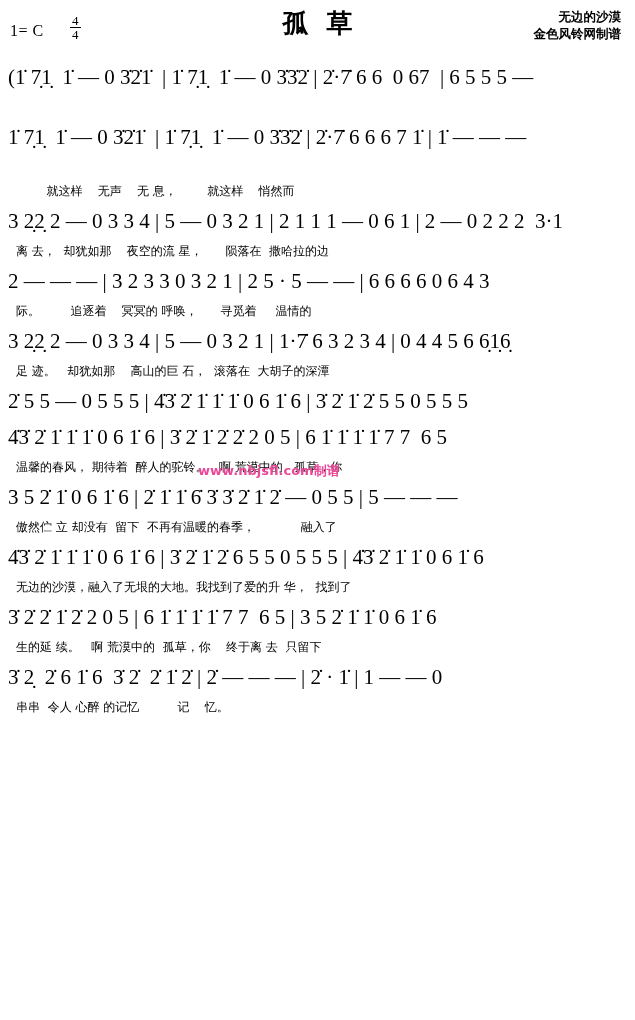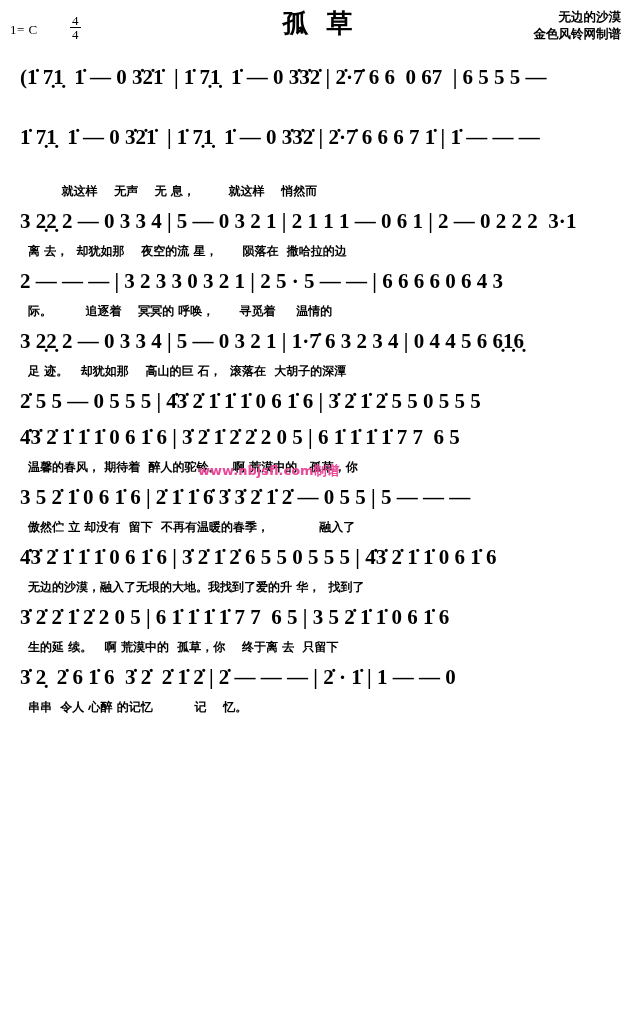--- a/index.html
+++ b/index.html
@@ -9,21 +9,21 @@
     font-family:"Liberation Serif", serif;
     color:#000;
     position:relative;
     overflow:hidden;
   }
   .sheet{position:relative;width:635px;height:1020px;}
 
   
   .key-sig{
     position:absolute;left:10px;top:22px;
-    font-size:13px;font-family:"Liberation Serif",serif;
+    font-size:16px;font-family:"Liberation Serif",serif;
     letter-spacing:.5px;
   }
   .meter{
     position:absolute;left:70px;top:14px;
     font-size:13px;line-height:13px;text-align:center;
     font-family:"Liberation Serif",serif;
   }
   .meter .num{display:block;border-bottom:1.4px solid #000;padding:0 2px;}
   .meter .den{display:block;padding:0 2px;}
 
@@ -44,23 +44,22 @@
     line-height:17px;
     font-weight:bold;
   }
 
   
   .music{
     position:absolute;left:0;top:60px;width:635px;
   }
   .line{
     position:relative;
-    padding:0 20px;
+    padding:0 8px;
     margin-bottom:0px;
-    font-weight:bold;
   }
   .notes{
     font-family:"Liberation Serif", serif;
     font-size:21px;
     line-height:34px;
     white-space:pre;
     letter-spacing:0px;
     position:relative;
     height:36px;
   }

